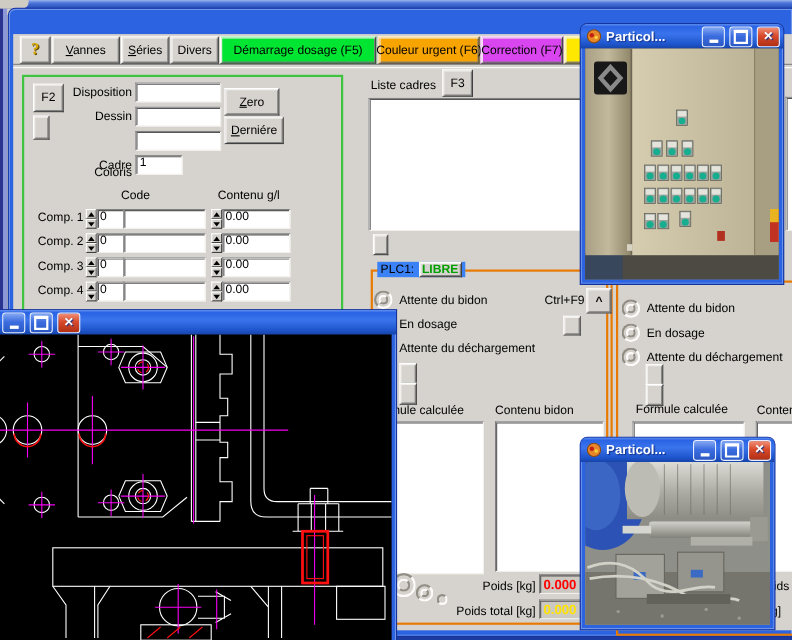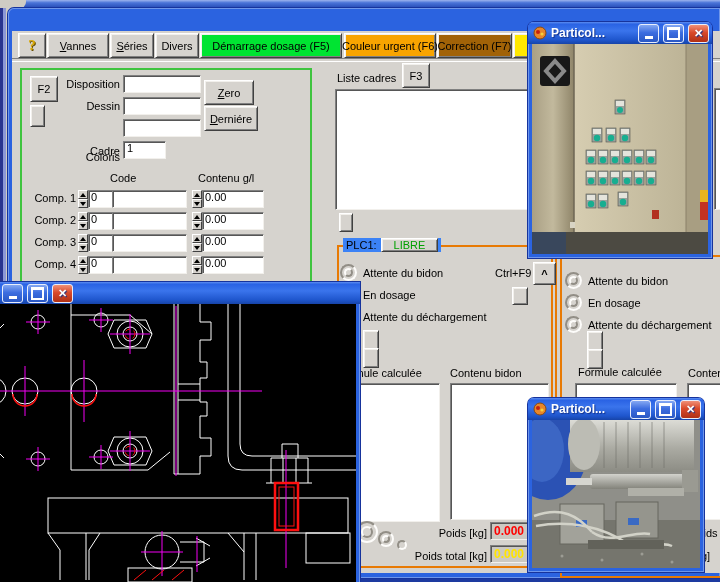--- a/index.html
+++ b/index.html
@@ -76,21 +76,21 @@
       </div>
       <div class="abs raised btn" style="left:143px;top:2px;width:42px;height:23px;">
         <span>Divers</span>
       </div>
       <div class="abs raised btn" style="left:188px;top:2px;width:140px;height:23px;background:#00e432;">
         <span>Démarrage dosage (F5)</span>
       </div>
       <div class="abs raised btn" style="left:332px;top:2px;width:90px;height:23px;background:#f8a400;">
         <span>Couleur urgent (F6)</span>
       </div>
-      <div class="abs raised btn" style="left:425px;top:2px;width:73px;height:23px;background:#a16207;">
+      <div class="abs raised btn" style="left:425px;top:2px;width:73px;height:23px;background:#d946ef;">
         <span>Correction (F7)</span>
       </div>
       <div class="abs raised btn" style="left:501px;top:2px;width:60px;height:23px;background:#ffe800;"></div>
       <div class="abs" style="left:0;top:27px;width:716px;height:2px;border-top:1px solid #808080;border-bottom:1px solid #fff;"></div>
 
       <div class="abs grp-green" style="left:8px;top:37px;width:288px;height:240px;"></div>
 
       <div class="abs raised btn" style="left:18px;top:45px;width:26px;height:24px;">
         <span>F2</span>
       </div>
@@ -205,21 +205,21 @@
       </div>
       <div class="abs sunken" style="left:323px;top:58px;width:205px;height:119px;"></div>
       <div class="abs raised" style="left:327px;top:182px;width:12px;height:17px;"></div>
 
       <div class="abs sunken" style="left:702px;top:57px;width:20px;height:120px;"></div>
 
       <div class="abs grp-orange" style="left:325px;top:214px;width:216px;height:319px;border-right-width:2px;"></div>
       <div class="abs grp-orange" style="left:539px;top:214px;width:0px;height:319px;border-width:0 2px 0 0;"></div>
       <div class="abs" style="left:331px;top:207px;background:#3b82f6;padding:0 3px;display:flex;gap:4px;align-items:center;">
         <span>PLC1:</span>
-        <span class="raised" style="color:#00a000;font-weight:normal;padding:0 12px;text-align:center;">LIBRE</span>
+        <span class="raised" style="color:#00a000;font-weight:bold;padding:0 2px;text-align:center;">LIBRE</span>
       </div>
 
       <div class="abs emb-circle" style="left:328px;top:233px;width:13px;height:13px;">
           <i class="emb-inner" style="width:5px;height:5px;"></i>
         </div>
       <div class="abs lbl" style="left:351px;top:236px;">Attente du bidon</div>
       <div class="abs emb-circle" style="left:328px;top:255px;width:13px;height:13px;">
           <i class="emb-inner" style="width:5px;height:5px;"></i>
         </div>
       <div class="abs lbl" style="left:351px;top:258px;">En dosage</div>

